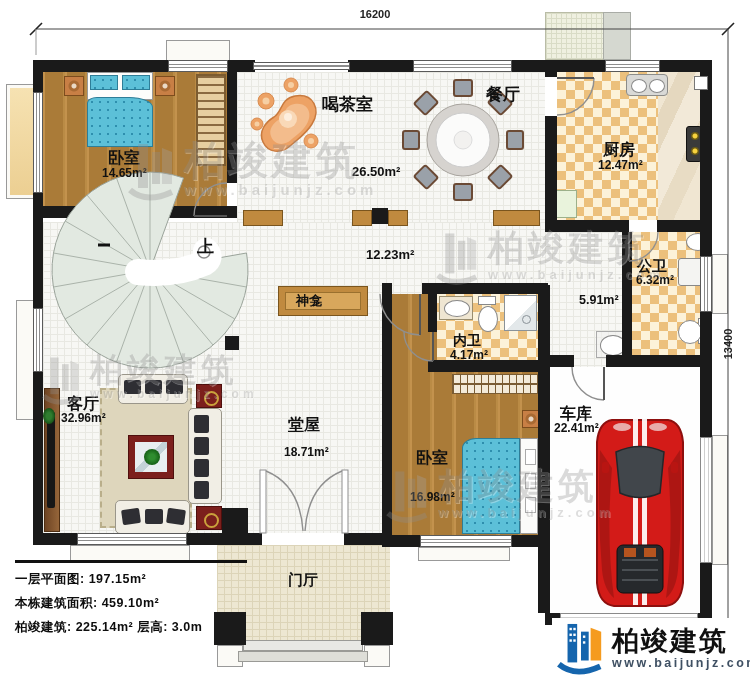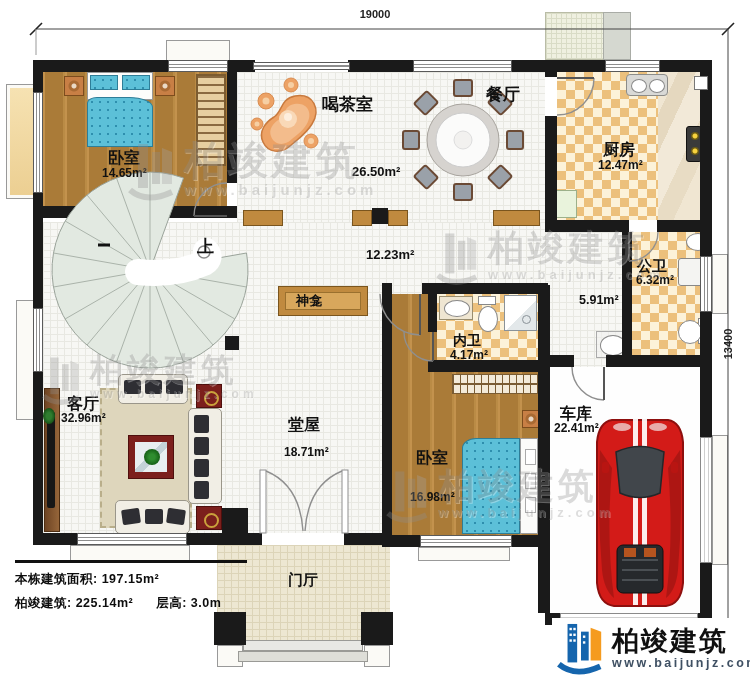--- a/index.html
+++ b/index.html
@@ -323,21 +323,21 @@
       <line x1="36" y1="29" x2="728" y2="29"></line>
       <line x1="30" y1="35" x2="42" y2="23" stroke="#222" stroke-width="1.6"></line>
       <line x1="722" y1="35" x2="734" y2="23" stroke="#222" stroke-width="1.6"></line>
       <line x1="728" y1="29" x2="728" y2="628"></line>
       <line x1="722" y1="634" x2="734" y2="622" stroke="#222" stroke-width="1.6"></line>
       <line x1="36" y1="29" x2="36" y2="55" stroke="#999"></line>
       <line x1="728" y1="628" x2="712" y2="628" stroke="#999"></line>
     </g>
   </svg>
 
-  <div class="dimtext" style="left:340px;top:8px;width:70px;">19000</div>
+  <div class="dimtext" style="left:340px;top:8px;width:70px;">16200</div>
   <div class="dimtext" style="left:698px;top:338px;width:60px;transform:rotate(-90deg);">13400</div>
 
   <div class="rn" style="left:108px;top:150px;">卧室</div>
   <div class="ra" style="left:102px;top:167px;">14.65m²</div>
   <div class="rn" style="left:322px;top:96px;font-size:17px;">喝茶室</div>
   <div class="ra" style="left:352px;top:165px;font-size:13px;">26.50m²</div>
   <div class="rn" style="left:486px;top:86px;font-size:17px;">餐厅</div>
   <div class="rn" style="left:603px;top:142px;">厨房</div>
   <div class="ra" style="left:598px;top:159px;">12.47m²</div>
   <div class="rn" style="left:637px;top:258px;font-size:15px;">公卫</div>
@@ -402,27 +402,31 @@
       </svg>
     <div class="col">
         <span class="t1" style="font-size:36px;">柏竣建筑</span>
         <span class="t2" style="font-size:13px;">www.baijunjz.com</span>
       </div>
   </div>
 
   <div id="titleblock">
     <div class="rule"></div>
     <div class="stat">
+      <span>一层平面图:</span>
+      <span>197.15m²</span>
+    </div>
+    <div class="stat">
       <span>本栋建筑面积:</span>
-      <span>197.15m²</span>
+      <span>459.10m²</span>
     </div>
     <div class="stat">
       <span>柏竣建筑:</span>
       <span>225.14m²</span>
-      <span style="margin-left:19px;">层高:</span>
+      <span style="margin-left:0;">层高:</span>
       <span>3.0m</span>
     </div>
   </div>
 
   <div id="logo">
     <svg width="50" height="56" viewBox="0 0 52 58">
       <path d="M3,46 Q20,60 46,48" stroke="#1565ad" stroke-width="6" fill="none"></path>
       <rect x="12" y="4" width="10" height="40" fill="#1565ad"></rect>
       <rect x="26" y="12" width="8" height="30" fill="#1565ad"></rect>
       <polygon points="36,8 47,12 47,42 36,42" fill="#f59b1f"></polygon>

